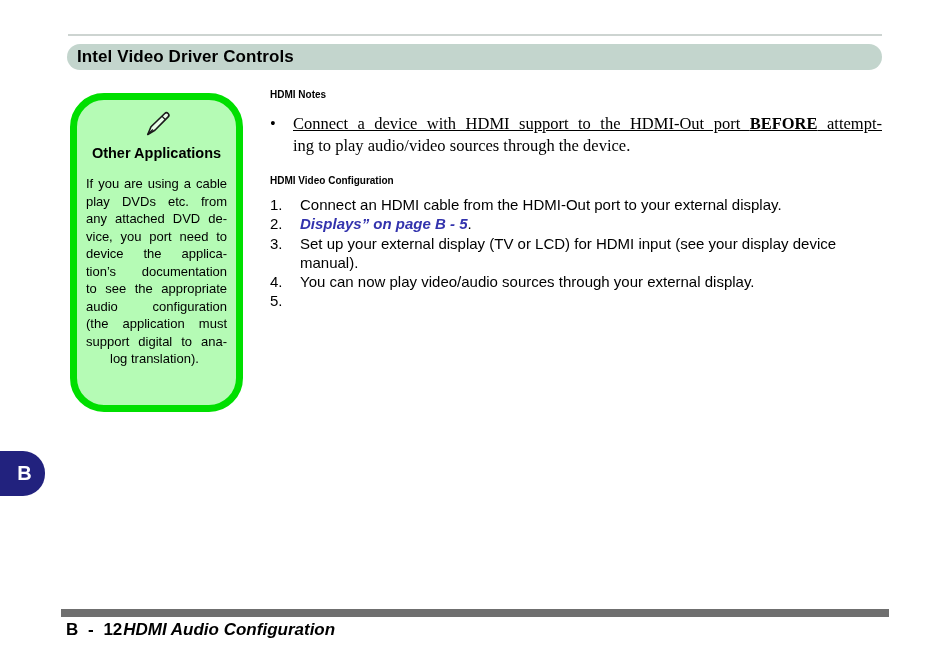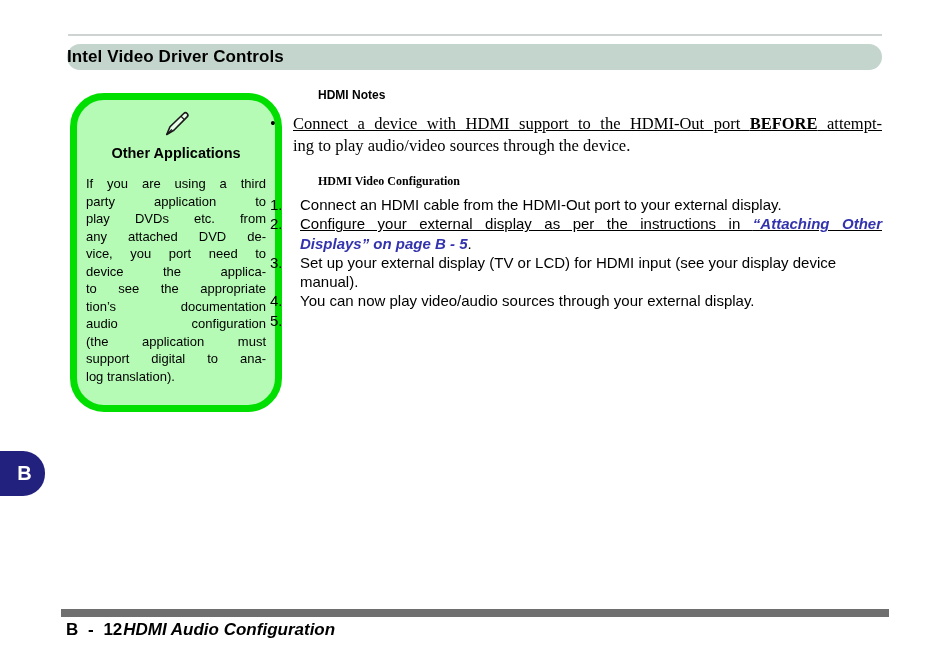--- a/index.html
+++ b/index.html
@@ -11,42 +11,42 @@
   .top-rule{
     position:absolute;left:68px;top:34px;width:814px;height:2px;
     background:#cdd4d1;
   }
   .header-bar{
     position:absolute;left:67px;top:44px;width:815px;height:26px;
     background:var(--c-header_bar,#c3d5cd);border-radius:13px;
     display:flex;align-items:center;
   }
   .header-bar .title{
-    font-size:17px;font-weight:bold;padding-left:0;letter-spacing:.1px;
+    font-size:17px;font-weight:bold;padding-left:10px;letter-spacing:.1px;
   }
   
   .note-box{
-    position:absolute;left:70px;top:93px;width:212px;height:319px;
+    position:absolute;left:70px;top:93px;width:173px;height:319px;
     box-sizing:border-box;border:7px solid var(--c-note_border,#00df00);
     border-radius:34px;background:var(--c-note_fill,#b5fbb5);
     padding:8px 9px 0 9px;text-align:center;
   }
   .pen-icon{height:34px;display:flex;align-items:center;justify-content:center;}
   .note-title{font-size:14.5px;font-weight:bold;margin-top:3px;}
   .note-body{margin-top:14px;font-size:13px;line-height:17.5px;text-align:left;}
   .note-line{text-align:justify;text-align-last:justify;white-space:nowrap;}
-  .note-line.last{text-align-last:left;}
+  .note-line.last{text-align-last:left;margin-left:24px;}
   
   .content{position:absolute;left:270px;top:86px;width:612px;}
-  .h-sans{font-size:12px;font-weight:bold;line-height:18px;margin-left:48px;}
+  .h-sans{font-size:10px;font-weight:bold;line-height:18px;}
   .bullet-row{display:flex;margin-top:9px;font-family:"Liberation Serif",serif;font-size:16.5px;line-height:22px;}
   .bullet-marker{width:23px;flex:none;}
   .bullet-text{flex:1;}
   .jl{text-align:justify;text-align-last:justify;text-decoration:underline;}
-  .h2-gap{margin-top:15px;font-family:Liberation Serif, serif;}
+  .h2-gap{margin-top:15px;}
   .steps{margin-top:5px;font-size:15px;line-height:19.3px;}
   .step{display:flex;}
   .step-num{width:30px;flex:none;}
   .step-body{flex:1;}
   .xref{
     color:var(--c-link_blue,#3333ad);font-weight:bold;font-style:italic;
     text-decoration:none;cursor:pointer;
   }
   
   .b-tab{
@@ -79,28 +79,27 @@
 <div class="note-box">
   <div class="pen-icon">
     <svg width="30" height="30" viewBox="0 0 24 24" aria-hidden="true">
       <path d="M4.6 19.6 L7.2 13.4 L18.2 2.8 a1.9 1.9 0 0 1 2.7 2.7 L10.3 16.2 Z" fill="#e8fce8" stroke="#1a1a1a" stroke-width="1.3" stroke-linejoin="round"></path>
       <path d="M4.6 19.6 L8.7 15.6" stroke="#1a1a1a" stroke-width="1.1"></path>
       <path d="M15.9 4.9 l3.0 3.0" stroke="#1a1a1a" stroke-width="1.1"></path>
     </svg>
   </div>
   <div class="note-title">Other Applications</div>
   <div class="note-body">
-    <div class="note-line">If you are using a third</div>
-    <div class="note-line">party application to</div>
+    <div class="note-line">If you are using a cable</div>
     <div class="note-line">play DVDs etc. from</div>
     <div class="note-line">any attached DVD de-</div>
     <div class="note-line">vice, you port need to</div>
     <div class="note-line">device the applica-</div>
+    <div class="note-line">tion’s documentation</div>
     <div class="note-line">to see the appropriate</div>
-    <div class="note-line">tion’s documentation</div>
     <div class="note-line">audio configuration</div>
     <div class="note-line">(the application must</div>
     <div class="note-line">support digital to ana-</div>
     <div class="note-line last">log translation).</div>
   </div>
 </div>
 
 <div class="content">
 
   <div class="h-sans">HDMI Notes</div>
@@ -118,21 +117,20 @@
   <div class="steps">
 
     <div class="step">
       <div class="step-num">1.</div>
       <div class="step-body">Connect an HDMI cable from the HDMI-Out port to your external display.</div>
     </div>
 
     <div class="step">
       <div class="step-num">2.</div>
       <div class="step-body">
-        <div class="jl"><span>Configure your external display as per the instructions in </span><a class="xref">“Attaching Other</a></div>
         <div><a class="xref">Displays” on page B - 5</a><span>.</span></div>
       </div>
     </div>
 
     <div class="step">
       <div class="step-num">3.</div>
       <div class="step-body">
         <div>Set up your external display (TV or LCD) for HDMI input (see your display device</div>
         <div>manual).</div>
       </div>

